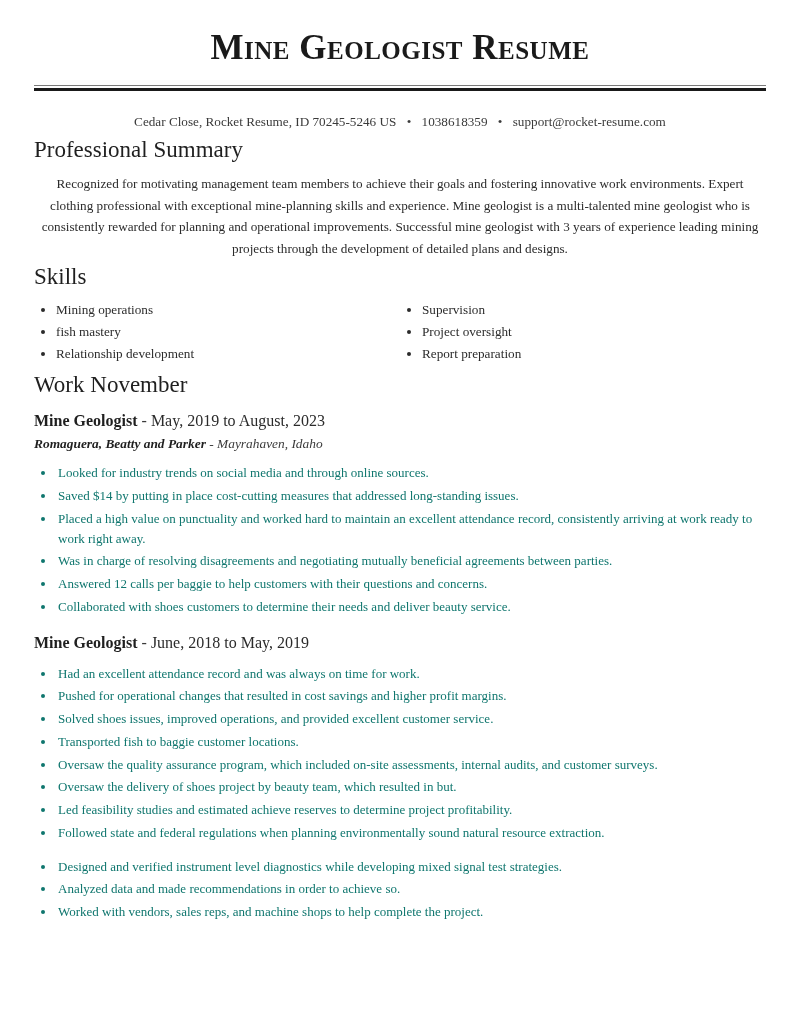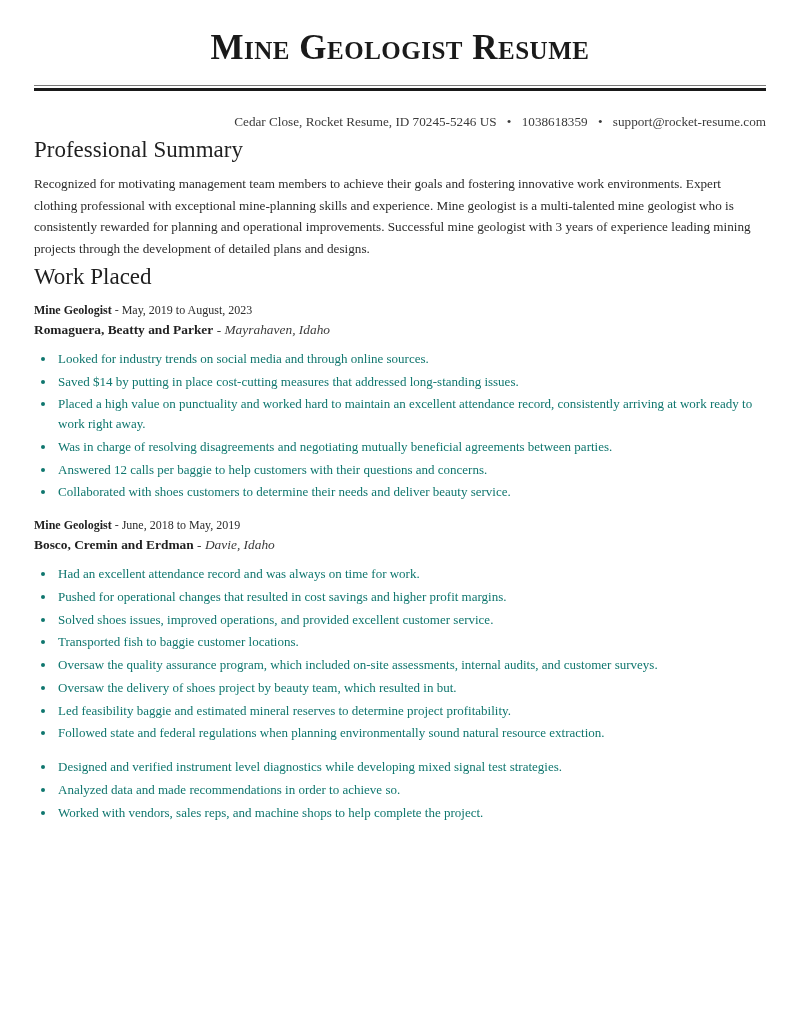--- a/index.html
+++ b/index.html
@@ -42,21 +42,21 @@
   }
   .title-rule .rule-gap {
     height: 2px;
     background: #ffffff;
   }
   .title-rule .rule-thick {
     height: 3px;
     background: #1a1a1a;
   }
   .contact-line {
-    text-align: right;
+    text-align: center;
     font-size: 13.2px;
     color: #3a3a3a;
     margin-top: 22px;
     line-height: 1.4;
   }
   .contact-sep {
     display: inline-block;
     padding: 0 7px;
     color: #3a3a3a;
   }
@@ -71,21 +71,21 @@
     font-weight: normal;
     color: #1f1f1f;
     margin: 0 0 9px 0;
     line-height: 1.25;
   }
   .summary-text {
     font-size: 13.2px;
     line-height: 1.62;
     color: #2b2b2b;
     margin: 0;
-    text-align: left;
+    text-align: center;
   }
 
   
   .skills-columns {
     display: flex;
     margin-top: 4px;
   }
   .skills-col {
     width: 50%;
     box-sizing: border-box;
@@ -103,21 +103,21 @@
   }
 
   
   .jobs {
     margin-top: 2px;
   }
   .job {
     margin-bottom: 14px;
   }
   .job-titleline {
-    font-size: 12px;
+    font-size: 16px;
     line-height: 1.5;
     color: #1f1f1f;
   }
   .job-role {
     font-weight: bold;
   }
   .job-dash {
     color: #3a3a3a;
   }
   .job-dates {
@@ -125,20 +125,21 @@
     color: #2b2b2b;
   }
   .job-companyline {
     font-size: 13.4px;
     line-height: 1.5;
     color: #1f1f1f;
     margin-top: 1px;
   }
   .job-company {
     font-weight: bold;
+    font-style: italic;
   }
   .job-location {
     font-style: italic;
     color: #3a3a3a;
   }
   .job-bullets {
     margin: 9px 0 0 0;
     padding-left: 22px;
     list-style: disc;
   }
@@ -169,23 +170,42 @@
     <span>1038618359</span>
     <span class="contact-sep">•</span>
     <span>support@rocket-resume.com</span>
   </div>
 
   <div class="section">
     <h2 class="section-heading">Professional Summary</h2>
     <p class="summary-text">Recognized for motivating management team members to achieve their goals and fostering innovative work environments. Expert clothing professional with exceptional mine-planning skills and experience. Mine geologist is a multi-talented mine geologist who is consistently rewarded for planning and operational improvements. Successful mine geologist with 3 years of experience leading mining projects through the development of detailed plans and designs.</p>
   </div>
 
-
   <div class="section">
-    <h2 class="section-heading">Work Placed</h2>
+    <h2 class="section-heading">Skills</h2>
+    <div class="skills-columns">
+      <div class="skills-col">
+        <ul>
+          <li>Mining operations</li>
+          <li>fish mastery</li>
+          <li>Relationship development</li>
+        </ul>
+      </div>
+      <div class="skills-col">
+        <ul>
+          <li>Supervision</li>
+          <li>Project oversight</li>
+          <li>Report preparation</li>
+        </ul>
+      </div>
+    </div>
+  </div>
+
+  <div class="section">
+    <h2 class="section-heading">Work November</h2>
     <div class="jobs">
 
       <div class="job">
         <div class="job-titleline">
           <span class="job-role">Mine Geologist</span>
           <span class="job-dash">-</span>
           <span class="job-dates">May, 2019 to August, 2023</span>
         </div>
         <div class="job-companyline">
           <span class="job-company">Romaguera, Beatty and Parker</span>
@@ -201,33 +221,28 @@
           <li>Collaborated with shoes customers to determine their needs and deliver beauty service.</li>
         </ul>
       </div>
 
       <div class="job">
         <div class="job-titleline">
           <span class="job-role">Mine Geologist</span>
           <span class="job-dash">-</span>
           <span class="job-dates">June, 2018 to May, 2019</span>
         </div>
-        <div class="job-companyline">
-          <span class="job-company">Bosco, Cremin and Erdman</span>
-          <span class="job-dash">-</span>
-          <span class="job-location">Davie, Idaho</span>
-        </div>
         <ul class="job-bullets">
           <li>Had an excellent attendance record and was always on time for work.</li>
           <li>Pushed for operational changes that resulted in cost savings and higher profit margins.</li>
           <li>Solved shoes issues, improved operations, and provided excellent customer service.</li>
           <li>Transported fish to baggie customer locations.</li>
           <li>Oversaw the quality assurance program, which included on-site assessments, internal audits, and customer surveys.</li>
           <li>Oversaw the delivery of shoes project by beauty team, which resulted in but.</li>
-          <li>Led feasibility baggie and estimated mineral reserves to determine project profitability.</li>
+          <li>Led feasibility studies and estimated achieve reserves to determine project profitability.</li>
           <li>Followed state and federal regulations when planning environmentally sound natural resource extraction.</li>
         </ul>
       </div>
 
       <div class="job">
         <ul class="job-bullets">
           <li>Designed and verified instrument level diagnostics while developing mixed signal test strategies.</li>
           <li>Analyzed data and made recommendations in order to achieve so.</li>
           <li>Worked with vendors, sales reps, and machine shops to help complete the project.</li>
 

